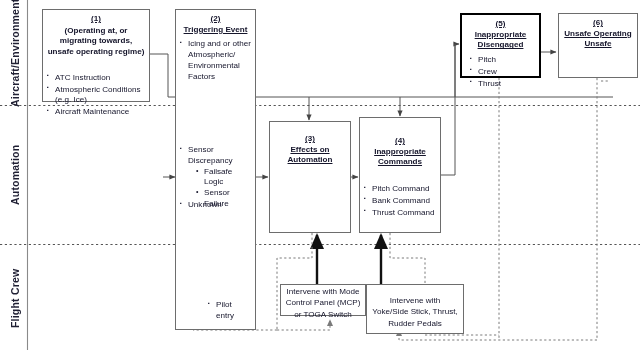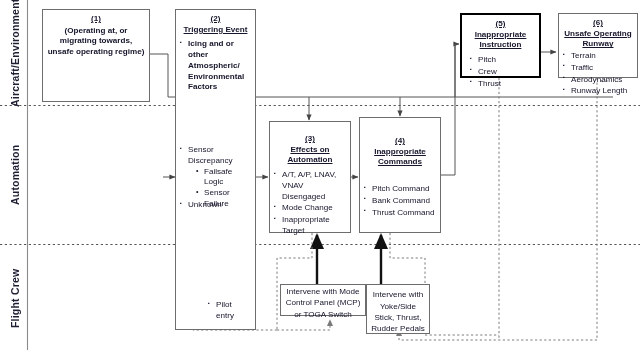--- a/index.html
+++ b/index.html
@@ -131,30 +131,35 @@
   <div class="lane-label" style="left:6px;top:248px;width:18px;height:100px;">
     <span>Flight Crew</span>
   </div>
 
   <div class="node" style="left:42px;top:9px;width:108px;height:93px;">
     <div class="inner">
       <div class="title">
         <span class="num">(1)</span>
       </div>
       <div style="text-align:center;margin:-3px 0 15px 0;font-weight:bold;">(Operating at, or migrating towards, unsafe operating regime)</div>
+      <ul class="bul">
+        <li>ATC Instruction</li>
+        <li>Atmospheric Conditions (e.g. Ice)</li>
+        <li>Aircraft Maintenance</li>
+      </ul>
     </div>
   </div>
 
   <div class="node" style="left:175px;top:9px;width:81px;height:321px;">
     <div class="inner" style="height:100%;box-sizing:border-box;position:relative;">
       <div class="title">
         <span class="num">(2)</span>
         <span class="tname">Triggering Event</span>
       </div>
-      <ul class="bul" style="margin-top:4px;font-weight:bold;">
+      <ul class="bul" style="margin-top:4px;">
         <li>Icing and or other Atmospheric/ Environmental Factors</li>
       </ul>
 
       <ul class="bul" style="position:absolute;left:4px;top:135px;right:4px;">
         <li>
           <span>Sensor Discrepancy</span>
           <ul class="sub">
             <li>Failsafe Logic</li>
             <li>Sensor Failure</li>
           </ul>
@@ -170,25 +175,20 @@
     </div>
   </div>
 
   <div class="node" style="left:269px;top:121px;width:82px;height:112px;">
     <div class="inner">
       <div class="title" style="margin-top:8px;">
         <span class="num">(3)</span>
         <span class="tname">Effects on</span>
         <span class="tname">Automation</span>
       </div>
-      <ul class="bul">
-        <li>A/T, A/P, LNAV, VNAV Disengaged</li>
-        <li>Mode Change</li>
-        <li>Inappropriate Target</li>
-      </ul>
     </div>
   </div>
 
   <div class="node" style="left:359px;top:117px;width:82px;height:116px;">
     <div class="inner">
       <div class="title" style="margin-top:14px;">
         <span class="num">(4)</span>
         <span class="tname">Inappropriate</span>
         <span class="tname">Commands</span>
       </div>
@@ -198,51 +198,45 @@
         <li>Thrust Command</li>
       </ul>
     </div>
   </div>
 
   <div class="node thick" style="left:460px;top:13px;width:81px;height:65px;">
     <div class="inner">
       <div class="title">
         <span class="num">(5)</span>
         <span class="tname">Inappropriate</span>
-        <span class="tname">Instruction</span>
+        <span class="tname">Disengaged</span>
       </div>
       <ul class="bul" style="margin-left:4px;">
         <li>Pitch</li>
         <li>Crew</li>
         <li>Thrust</li>
       </ul>
     </div>
   </div>
 
   <div class="node" style="left:558px;top:13px;width:80px;height:65px;">
     <div class="inner">
       <div class="title" style="margin-bottom:1px;">
         <span class="num">(6)</span>
         <span class="tname">Unsafe Operating</span>
-        <span class="tname">Runway</span>
-      </div>
-      <ul class="bul">
-        <li>Terrain</li>
-        <li>Traffic</li>
-        <li>Aerodynamics</li>
-        <li>Runway Length</li>
-      </ul>
+        <span class="tname">Unsafe</span>
+      </div>
     </div>
   </div>
 
   <div class="node centered" style="left:280px;top:284px;width:86px;height:32px;">
     <div class="inner">
       <div>Intervene with Mode Control Panel (MCP) or TOGA Switch</div>
     </div>
   </div>
 
-  <div class="node centered" style="left:366px;top:284px;width:64px;height:50px;">
+  <div class="node centered" style="left:366px;top:284px;width:98px;height:50px;">
     <div class="inner">
       <div>Intervene with Yoke/Side Stick, Thrust, Rudder Pedals</div>
     </div>
   </div>
 
 </div>
 
 </body></html>

